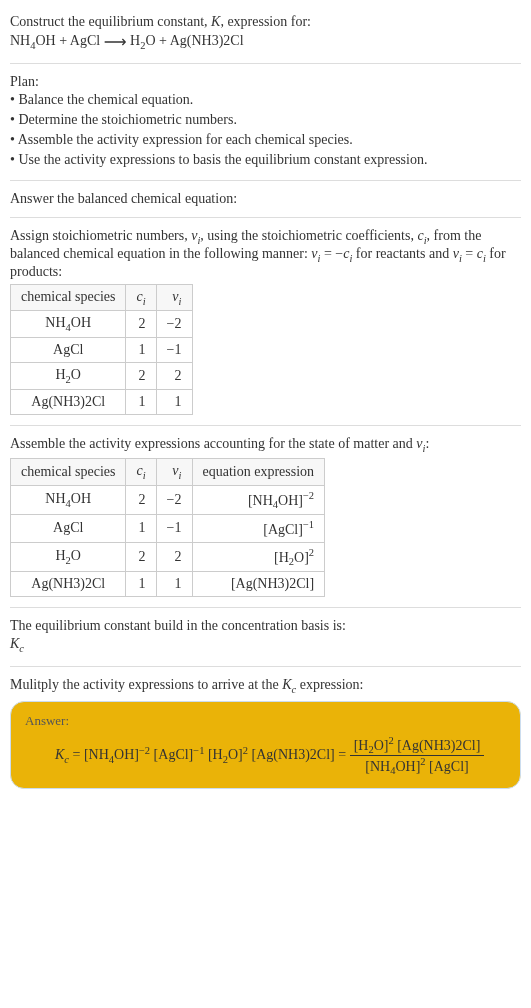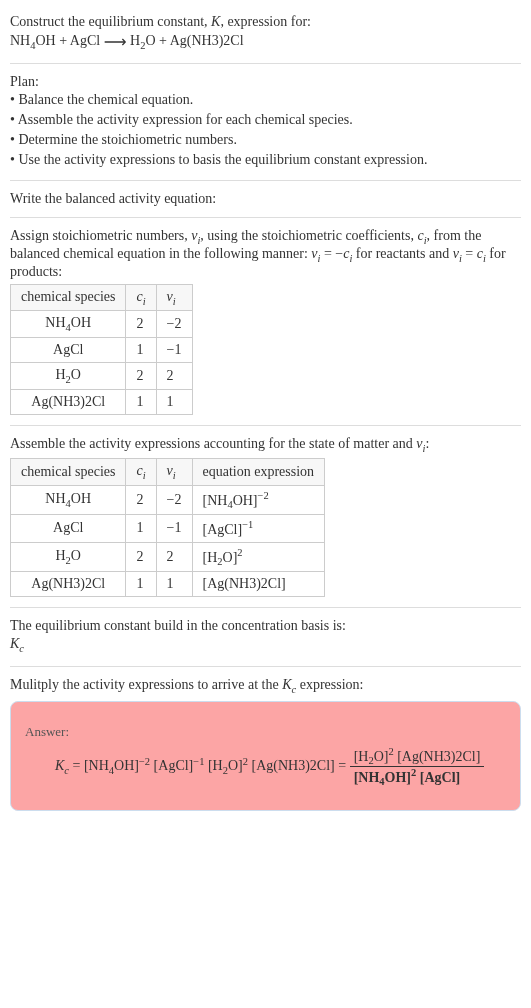--- a/index.html
+++ b/index.html
@@ -32,54 +32,54 @@
     font-size: 16px;
     vertical-align: middle;
   }
   table.data {
     border-collapse: collapse;
     margin-top: 4px;
   }
   table.data td, table.data th {
     border: 1px solid #ccc;
     padding: 4px 10px;
-    text-align: left;
+    text-align: right;
     font-weight: normal;
   }
   table.data th {
     background: #f7f7f7;
   }
   table.data td:first-child, table.data th:first-child {
     text-align: center;
   }
   .answer-box {
-    background: #fca5a5;
+    background: #eab308;
     border: 1px solid #cde;
-    border-radius: 8px;
-    padding: 22px 14px;
+    border-radius: 14px;
+    padding: 11px 14px;
     margin-top: 6px;
   }
   .answer-label {
     font-size: 13px;
     color: #555;
     margin-bottom: 6px;
   }
   .frac {
     display: inline-block;
     vertical-align: middle;
+    text-align: center;
   }
   .frac .num {
     display: block;
     border-bottom: 1px solid #333;
     padding: 0 4px;
   }
   .frac .den {
     display: block;
     padding: 0 4px;
-    font-weight: bold;
   }
   .eq-line {
     padding: 2px 0;
   }
   .indent {
     padding-left: 30px;
   }
 </style>
 </head>
 <body>
@@ -91,29 +91,29 @@
   <div class="eq-line">
     NH<span class="sub">4</span>OH + AgCl <span class="arrow">⟶</span> H<span class="sub">2</span>O + Ag(NH3)2Cl
   </div>
 </div>
 
 <hr>
 
 <div class="section">
   <div>Plan:</div>
   <div class="eq-line">• <span>Balance the chemical equation.</span></div>
+  <div class="eq-line">• <span>Determine the stoichiometric numbers.</span></div>
   <div class="eq-line">• <span>Assemble the activity expression for each chemical species.</span></div>
-  <div class="eq-line">• <span>Determine the stoichiometric numbers.</span></div>
   <div class="eq-line">• <span>Use the activity expressions to basis the equilibrium constant expression.</span></div>
 </div>
 
 <hr>
 
 <div class="section">
-  <div>Write the balanced activity equation:</div>
+  <div>Answer the balanced chemical equation:</div>
 </div>
 
 <hr>
 
 <div class="section">
   <div>
     Assign stoichiometric numbers, <i>ν<span class="sub">i</span></i>, using the stoichiometric coefficients, <i>c<span class="sub">i</span></i>, from the balanced chemical equation in the following manner: <i>ν<span class="sub">i</span></i> = −<i>c<span class="sub">i</span></i> for reactants and <i>ν<span class="sub">i</span></i> = <i>c<span class="sub">i</span></i> for products:
   </div>
   <table class="data">
     <tbody>

